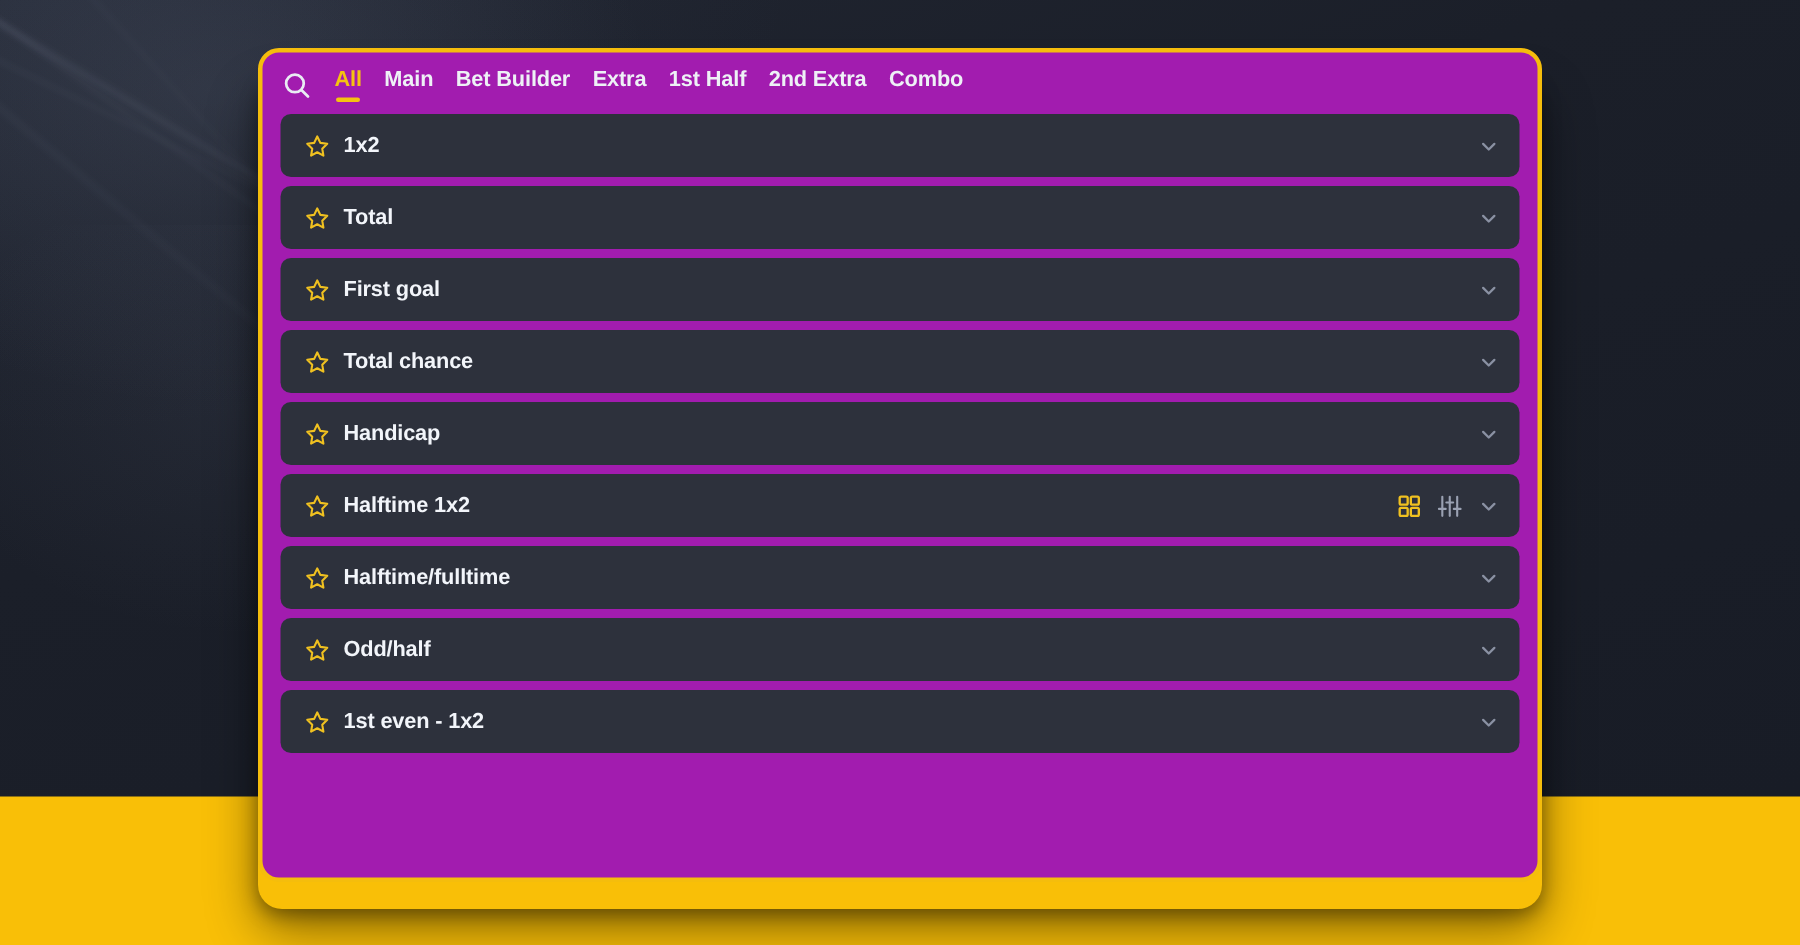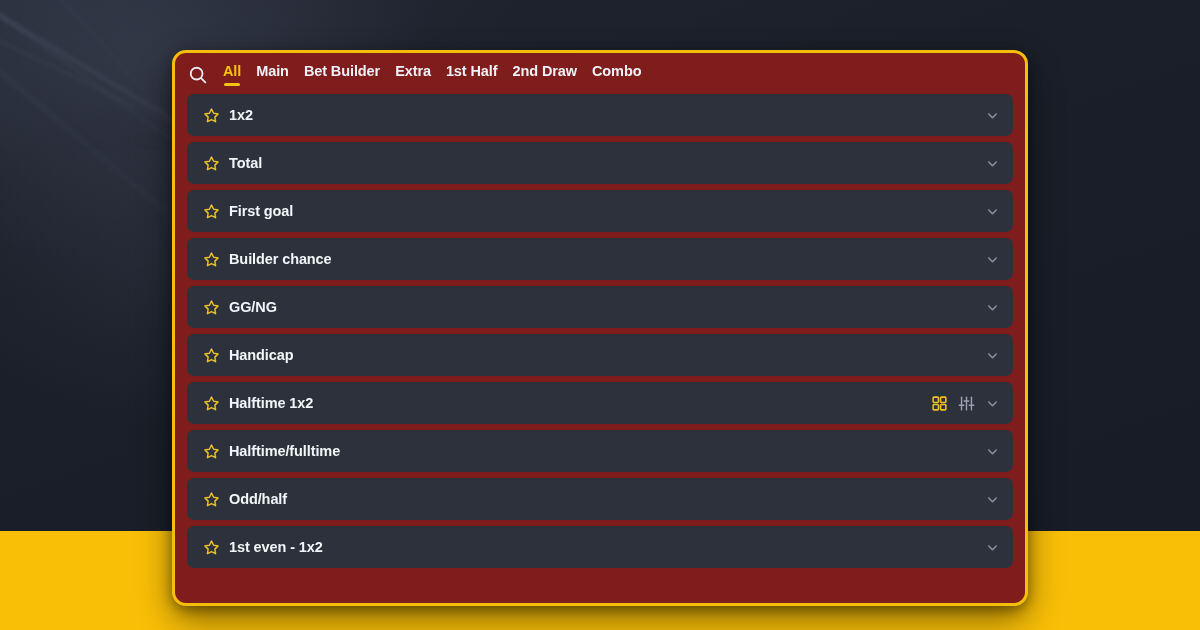--- a/index.html
+++ b/index.html
@@ -37,23 +37,23 @@
     background:#f9bf07;
   }
 
   
   .card-shadow {
     position:absolute; left:172px; top:50px; width:856px; height:556px;
     border-radius:16px;
     box-shadow:0 14px 34px rgba(0,0,0,0.45), 0 4px 12px rgba(0,0,0,0.35);
   }
   .card {
-    position:absolute; left:172px; top:50px;
+    position:absolute; left:172px; top:32px;
     width:856px; height:556px;
-    background:#7f1d1d;
+    background:#a21caf;
     border:3px solid #f5bd0c;
     border-radius:14px;
     overflow:hidden;
   }
 
   
   .tabbar {
     display:flex; align-items:center;
     height:36px; padding:8px 0 0 12px;
     gap:10px;
@@ -123,21 +123,21 @@
         <circle cx="10.5" cy="10.5" r="6.4"></circle>
         <line x1="15.4" y1="15.4" x2="20" y2="20"></line>
       </svg>
     </span>
     <div class="tabs" id="tab-list">
         <div class="tab active">All</div>
         <div class="tab">Main</div>
         <div class="tab">Bet Builder</div>
         <div class="tab">Extra</div>
         <div class="tab">1st Half</div>
-        <div class="tab">2nd Draw</div>
+        <div class="tab">2nd Extra</div>
         <div class="tab">Combo</div>
       </div>
   </div>
 
   <div class="rows" id="market-list">
       <div class="row">
         <span>
           <svg class="star-icon" viewBox="0 0 24 24" fill="none" stroke="#f0c120" stroke-width="2" stroke-linejoin="round" stroke-linecap="round">
             <path d="M12 2.8l2.9 6.0 6.5.9-4.7 4.6 1.1 6.5-5.8-3.1-5.8 3.1 1.1-6.5L2.6 9.7l6.5-.9z"></path>
           </svg>
@@ -180,36 +180,21 @@
             </svg>
           </span>
         </span>
       </div>
       <div class="row">
         <span>
           <svg class="star-icon" viewBox="0 0 24 24" fill="none" stroke="#f0c120" stroke-width="2" stroke-linejoin="round" stroke-linecap="round">
             <path d="M12 2.8l2.9 6.0 6.5.9-4.7 4.6 1.1 6.5-5.8-3.1-5.8 3.1 1.1-6.5L2.6 9.7l6.5-.9z"></path>
           </svg>
         </span>
-        <span class="row-label">Builder chance</span>
-        <span class="row-right">
-          <span>
-            <svg class="chevron-icon" viewBox="0 0 24 24" fill="none" stroke="#8a91a3" stroke-width="2.4" stroke-linecap="round" stroke-linejoin="round">
-              <polyline points="6,9.5 12,15.5 18,9.5"></polyline>
-            </svg>
-          </span>
-        </span>
-      </div>
-      <div class="row">
-        <span>
-          <svg class="star-icon" viewBox="0 0 24 24" fill="none" stroke="#f0c120" stroke-width="2" stroke-linejoin="round" stroke-linecap="round">
-            <path d="M12 2.8l2.9 6.0 6.5.9-4.7 4.6 1.1 6.5-5.8-3.1-5.8 3.1 1.1-6.5L2.6 9.7l6.5-.9z"></path>
-          </svg>
-        </span>
-        <span class="row-label">GG/NG</span>
+        <span class="row-label">Total chance</span>
         <span class="row-right">
           <span>
             <svg class="chevron-icon" viewBox="0 0 24 24" fill="none" stroke="#8a91a3" stroke-width="2.4" stroke-linecap="round" stroke-linejoin="round">
               <polyline points="6,9.5 12,15.5 18,9.5"></polyline>
             </svg>
           </span>
         </span>
       </div>
       <div class="row">
         <span>

